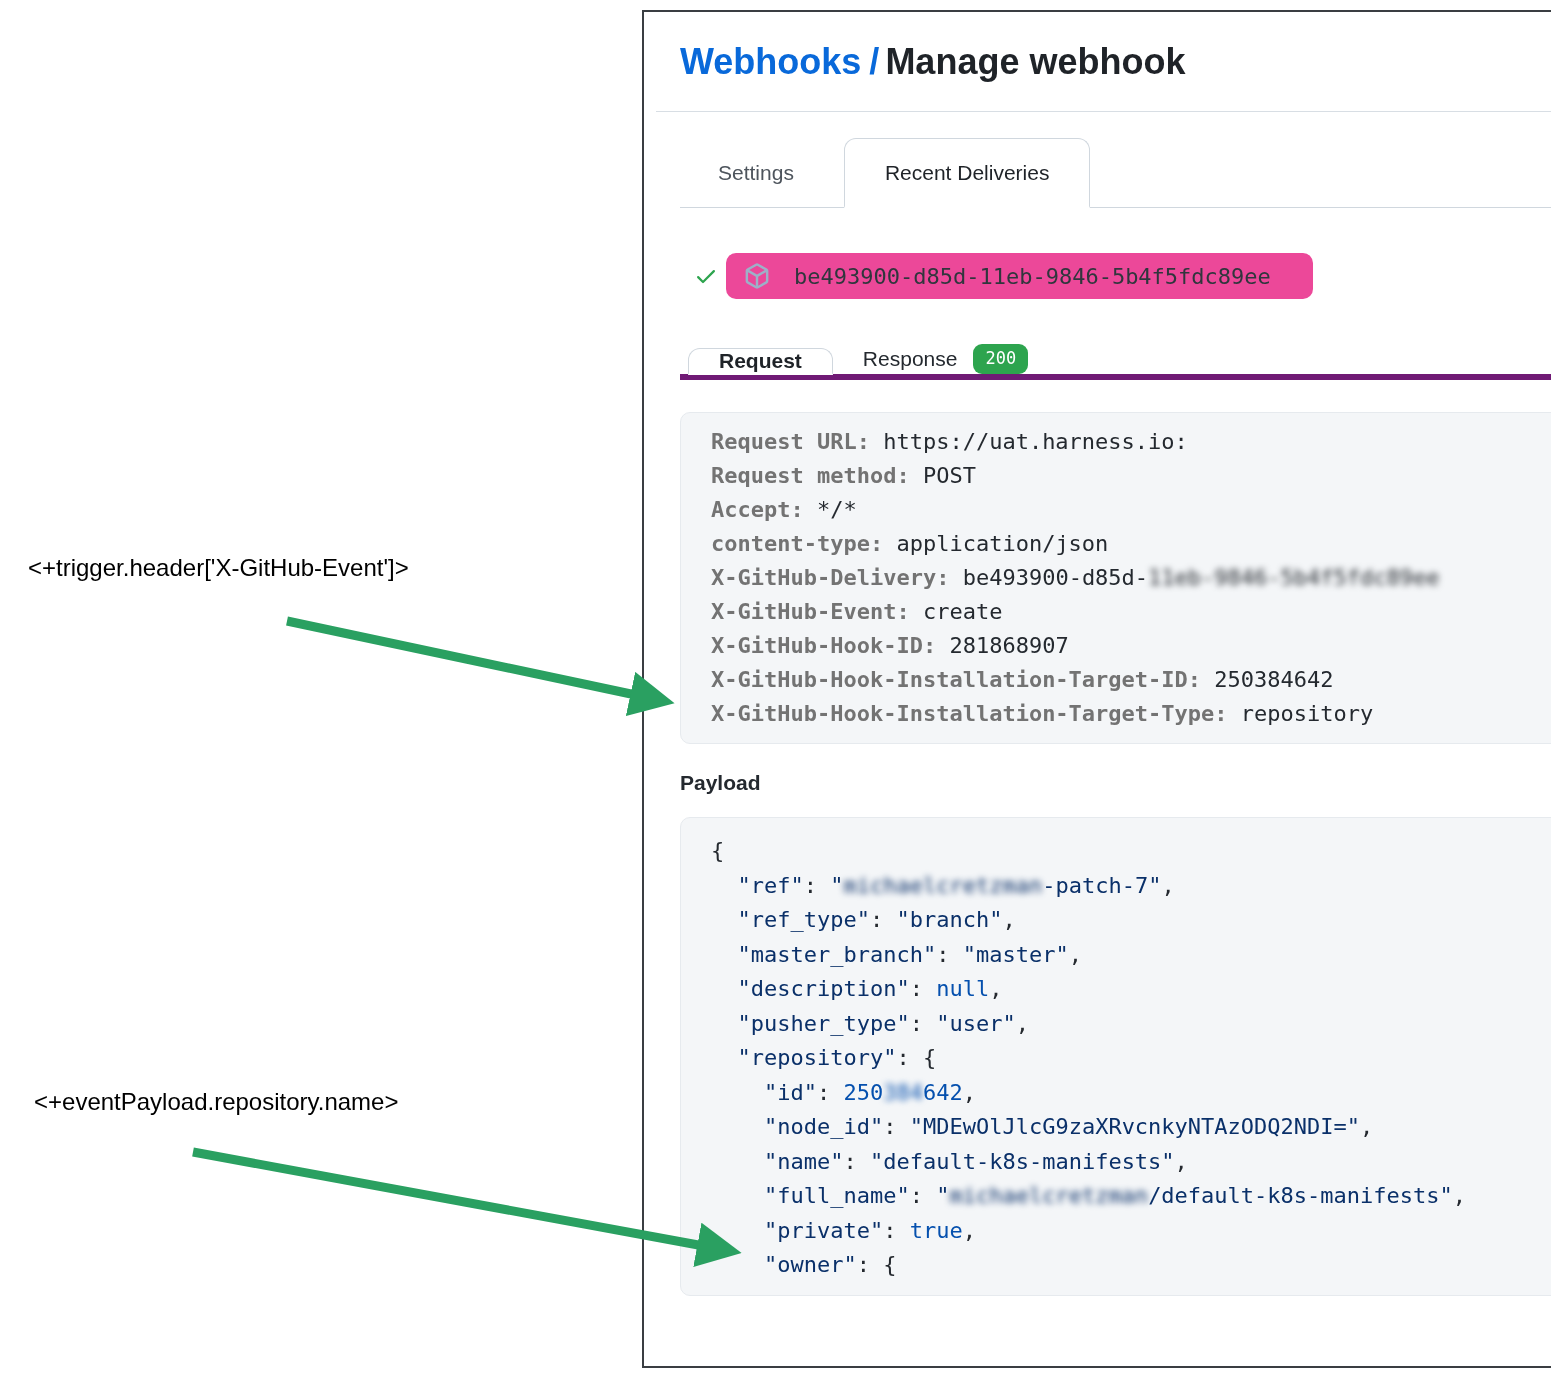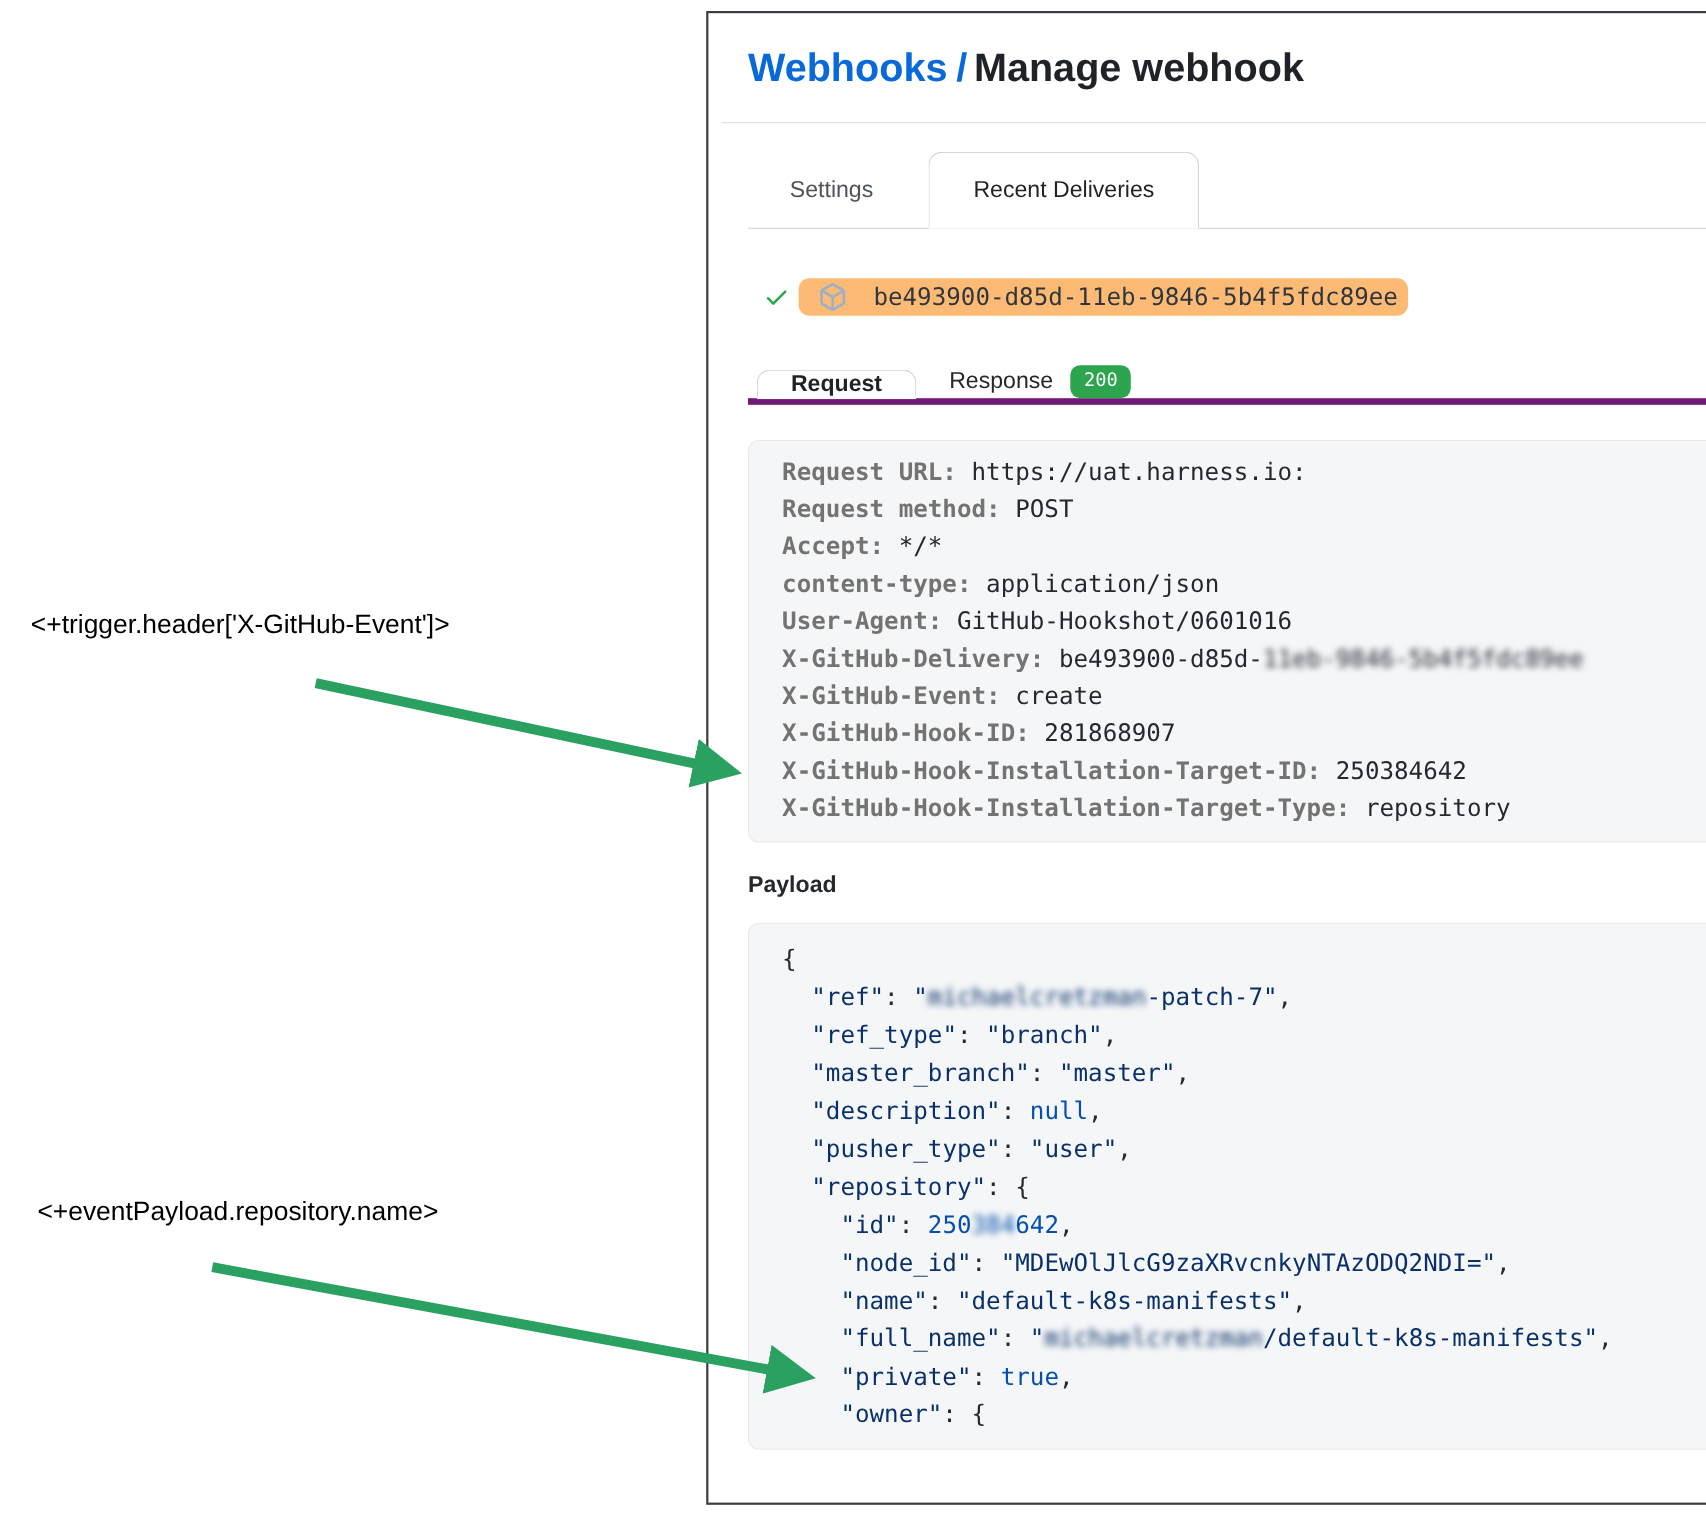--- a/index.html
+++ b/index.html
@@ -25,22 +25,22 @@
 
   
   .tabs1 { margin-top:26px; display:flex; align-items:stretch; border-bottom:1px solid #d0d7de; height:70px; }
   .tab { font-size:21px; color:#4d545c; display:flex; align-items:center; padding:0 38px; cursor:pointer; }
   .tab.active { color:#1f2328; background:#fff; border:1px solid #d0d7de; border-bottom:2px solid #fff;
                 margin-bottom:-1px; border-radius:12px 12px 0 0; padding:16px 40px; margin-left:12px; }
 
   
   .delivery-row { margin-top:45px; display:flex; align-items:center; }
   .check-icon { width:24px; height:24px; margin-left:14px; flex:none; }
-  .delivery-pill { margin-left:8px; height:34px; background:#fdba74; border-radius:10px;
-                   display:flex; align-items:center; padding:0 9px 0 18px; cursor:pointer; }
+  .delivery-pill { margin-left:8px; height:46px; background:#ec4899; border-radius:10px;
+                   display:flex; align-items:center; padding:0 42px 0 18px; cursor:pointer; }
   .package-icon { width:26px; height:26px; flex:none; margin-right:24px; }
   .delivery-guid { font-family:"DejaVu Sans Mono", monospace; font-size:22px; color:#30363d; letter-spacing:0; }
 
   
   .tabs2 { margin-top:21px; display:flex; align-items:flex-end; border-bottom:6px solid #701a75; height:60px; padding-left:8px; }
   .subtab { font-size:21px; color:#24292f; display:flex; align-items:center; padding:0 30px; cursor:pointer; }
   .subtab.active { font-weight:600; color:#1f2328; background:#fff; border:1px solid #d0d7de; border-bottom:2px solid #fff;
                    margin-bottom:-1px; border-radius:12px 12px 0 0; }
   .status-badge { display:inline-block; margin-left:16px; background:#2da44e; color:#fff;
                   font-family:"DejaVu Sans Mono", monospace; font-size:17px; line-height:17px;
@@ -113,21 +113,20 @@
         <span>Response</span>
         <span class="status-badge">200</span>
       </div>
     </nav>
 
     <div class="codebox headers-box" id="headers-box">
         <div class="code-line"><span class="hkey">Request URL: </span><span class="hval">https://uat.harness.io:</span></div>
         <div class="code-line"><span class="hkey">Request method: </span><span class="hval">POST</span></div>
         <div class="code-line"><span class="hkey">Accept: </span><span class="hval">*/*</span></div>
         <div class="code-line"><span class="hkey">content-type: </span><span class="hval">application/json</span></div>
-        <div class="code-line"><span class="hkey">User-Agent: </span><span class="hval">GitHub-Hookshot/0601016</span></div>
         <div class="code-line"><span class="hkey">X-GitHub-Delivery: </span><span class="hval">be493900-d85d-</span><span class="hval redact">11eb-9846-5b4f5fdc89ee</span></div>
         <div class="code-line"><span class="hkey">X-GitHub-Event: </span><span class="hval">create</span></div>
         <div class="code-line"><span class="hkey">X-GitHub-Hook-ID: </span><span class="hval">281868907</span></div>
         <div class="code-line"><span class="hkey">X-GitHub-Hook-Installation-Target-ID: </span><span class="hval">250384642</span></div>
         <div class="code-line"><span class="hkey">X-GitHub-Hook-Installation-Target-Type: </span><span class="hval">repository</span></div>
       </div>
 
     <h3 class="section-heading payload">Payload</h3>
     <div class="codebox payload-box" id="payload-box">
         <div class="code-line"><span class="tok-p">{</span></div>

